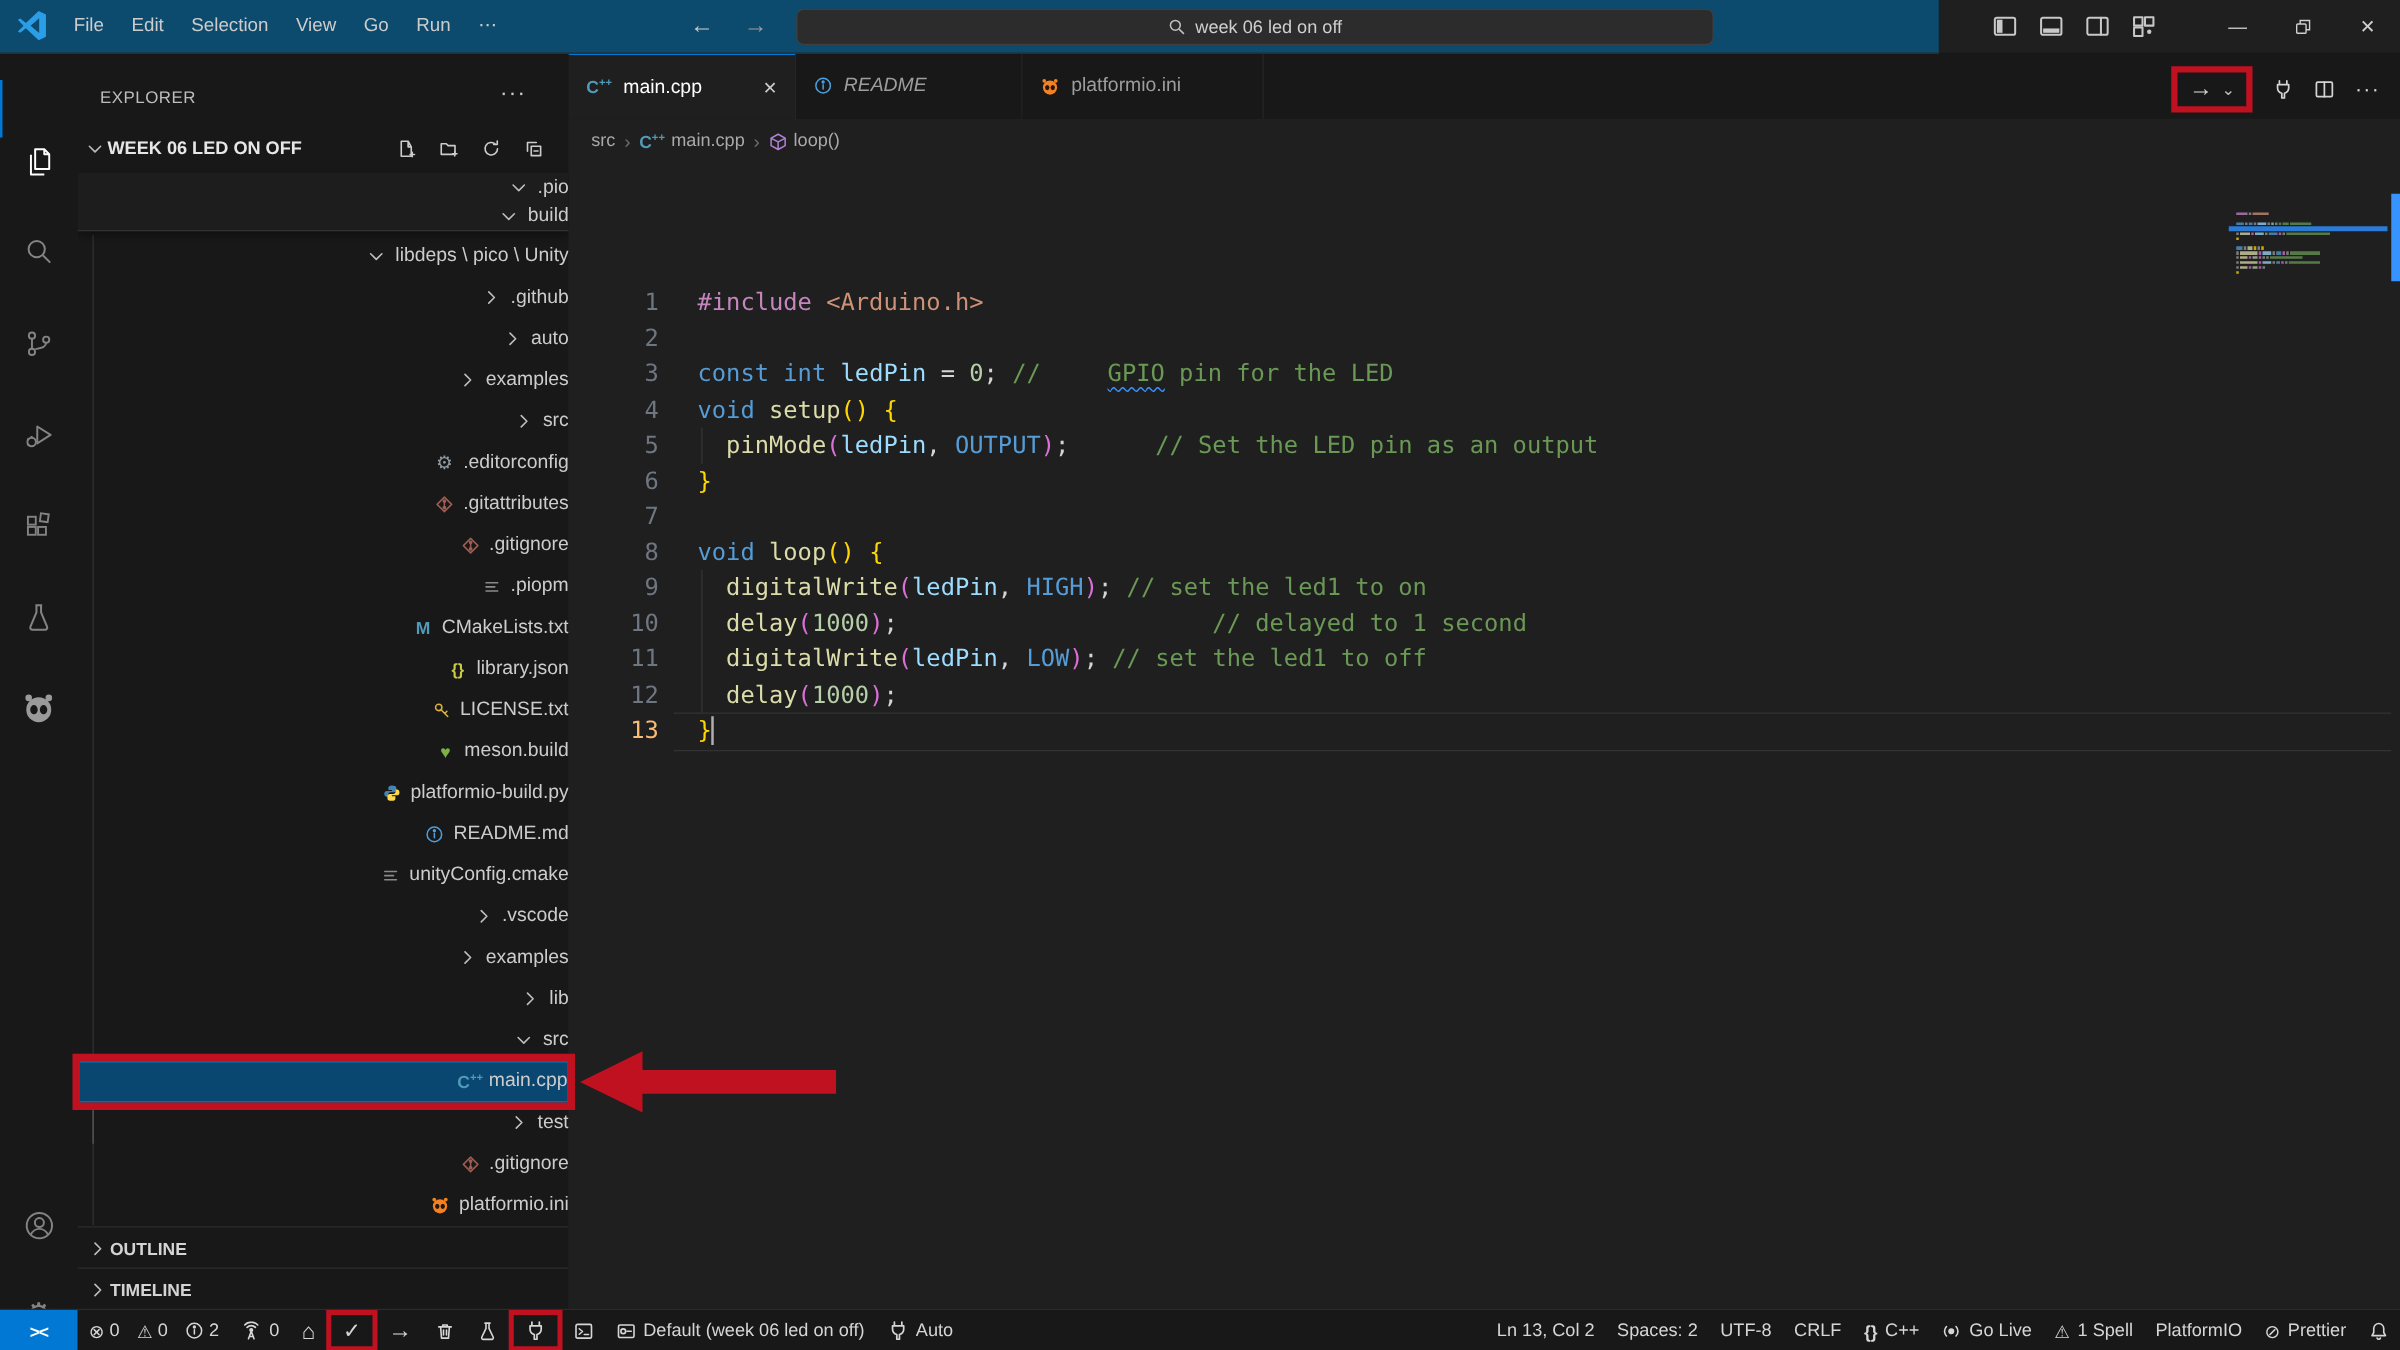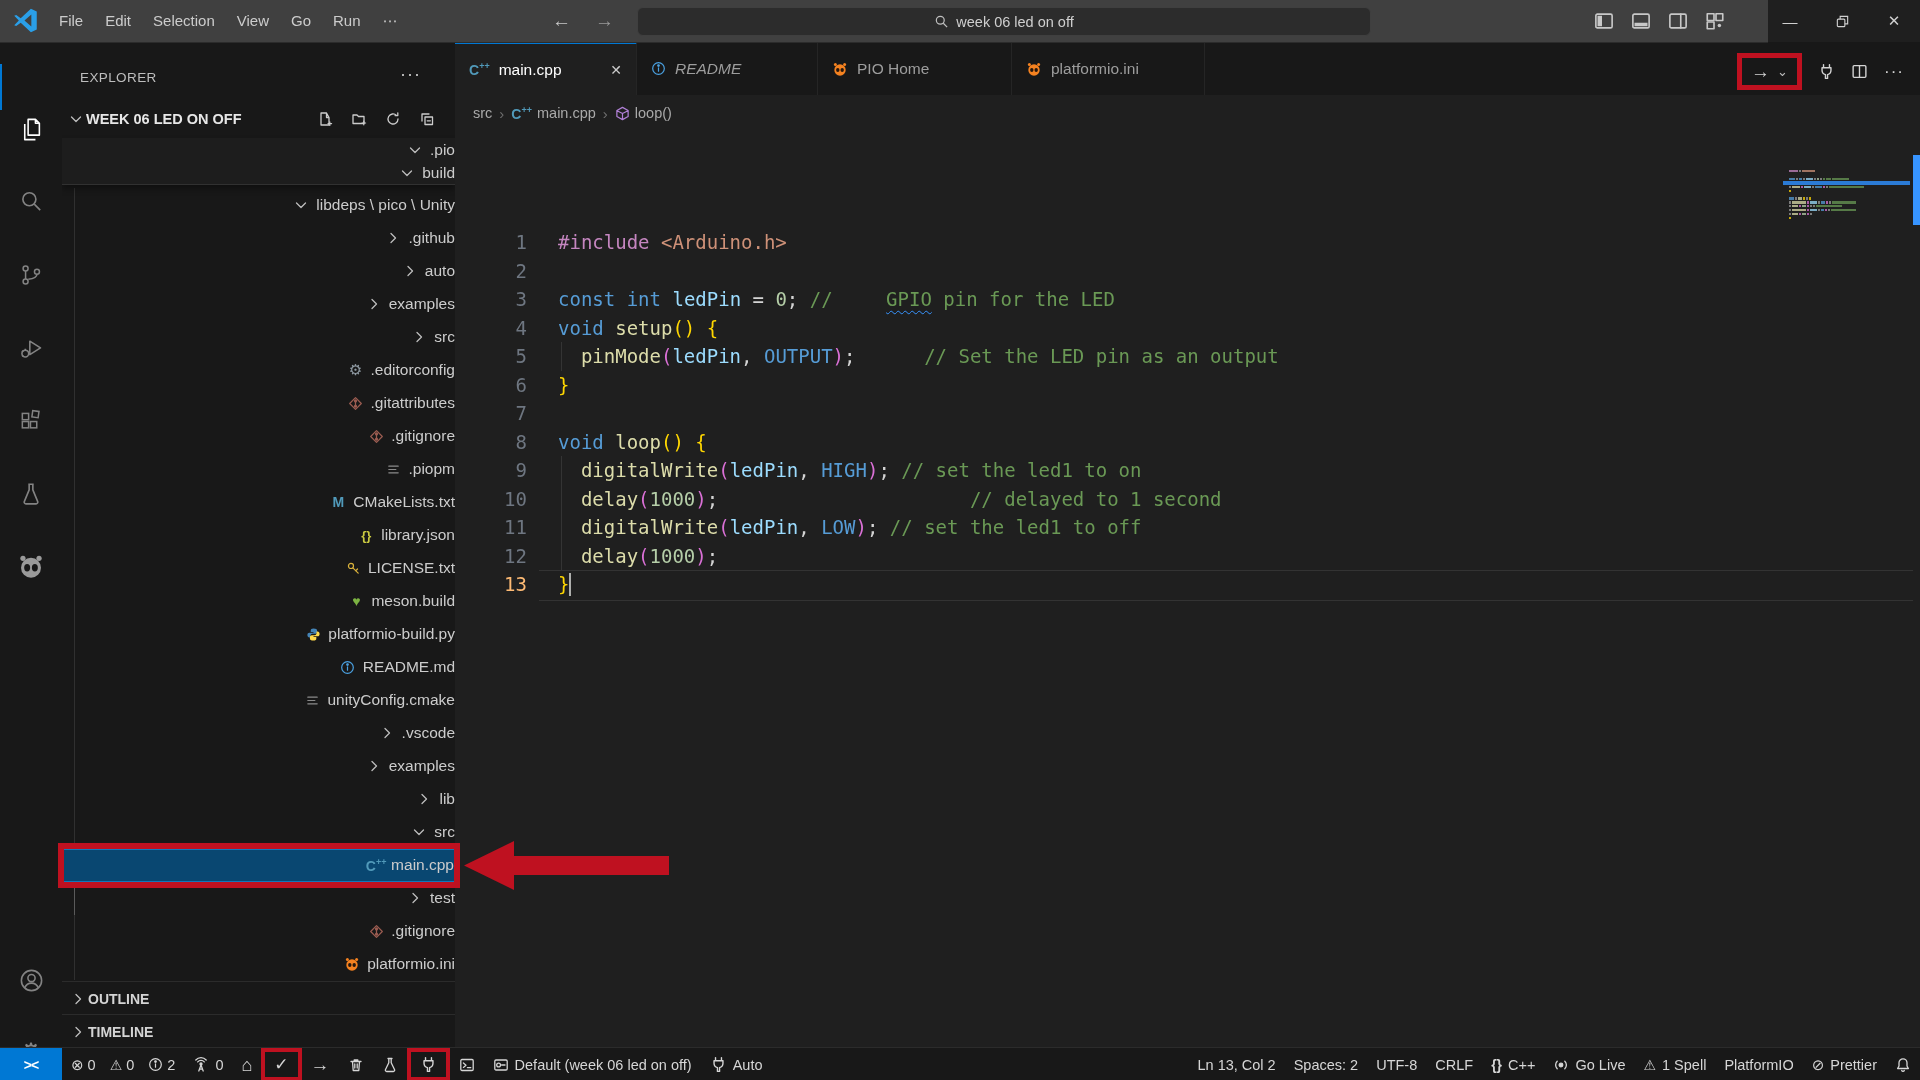--- a/index.html
+++ b/index.html
@@ -1,21 +1,21 @@
 <!DOCTYPE html>
 <html style="--ann: #bf1120;"><head>
 <meta charset="utf-8">
 <style>
   html,body{margin:0;padding:0;width:1920px;height:1080px;overflow:hidden;background:#1f1f1f;
     font-family:"Liberation Sans",sans-serif;color:#cccccc;}
   .ic{display:inline-flex;align-items:center;justify-content:center;vertical-align:middle;}
   .ic svg{display:block;}
 
   
-  #titlebar{position:absolute;left:0;top:0;width:1768px;height:42px;background:#404040;border-bottom:1px solid #2b2b2b;z-index:5;}
+  #titlebar{position:absolute;left:0;top:0;width:1551px;height:42px;background:#0c4a6e;border-bottom:1px solid #2b2b2b;z-index:5;}
   #menus{position:absolute;left:48px;top:0;height:42px;display:flex;align-items:center;}
   .menu-item{padding:0 11px;font-size:15px;color:#cccccc;line-height:42px;cursor:default;}
   #vscode-logo{position:absolute;left:13px;top:8px;}
   #nav-arrows{position:absolute;left:552px;top:0;height:42px;display:flex;align-items:center;gap:24px;font-size:19px;color:#c9c9c9;}
   #search-box{position:absolute;left:637px;top:7px;width:732px;height:27px;background:#2c2c2c;border:1px solid #3f3f3f;
     border-radius:6px;display:flex;align-items:center;justify-content:center;gap:7px;font-size:14.5px;color:#cfcfcf;}
   #layout-icons{position:absolute;left:1594px;top:0;height:42px;display:flex;align-items:center;gap:17px;color:#c8c8c8;}
   #window-controls{position:absolute;left:1764px;top:0;height:42px;display:flex;}
   .win-btn{width:52px;height:42px;display:flex;align-items:center;justify-content:center;color:#d0d0d0;font-size:15px;}
 
@@ -514,32 +514,20 @@
       <div class="tab  italic" style="width:181px">
       <span class="ic">
           <svg width="15" height="15" viewBox="0 0 16 16" fill="none" stroke="#4aa0e0" stroke-width="1.3" stroke-linecap="round" stroke-linejoin="round">
             <circle cx="8" cy="8" r="6.2"></circle>
             <path d="M8 7.2v3.6"></path>
             <circle cx="8" cy="4.9" r=".8" fill="#4aa0e0"></circle>
           </svg>
         </span>
         <span class="tab-label">README</span>
       </div>
-      <div class="tab  " style="width:194px">
-      <span class="ic">
-          <svg width="16" height="16" viewBox="0 0 16 16">
-            <circle cx="3.4" cy="3.6" r="1.5" fill="#f58220"></circle>
-            <circle cx="12.6" cy="3.6" r="1.5" fill="#f58220"></circle>
-            <circle cx="8" cy="9" r="5.7" fill="#f58220"></circle>
-            <ellipse cx="5.8" cy="9" rx="1.7" ry="2.1" fill="#24160d"></ellipse>
-            <ellipse cx="10.2" cy="9" rx="1.7" ry="2.1" fill="#24160d"></ellipse>
-          </svg>
-        </span>
-        <span class="tab-label">PIO Home</span>
-      </div>
       <div class="tab  " style="width:193px">
       <span class="ic">
           <svg width="16" height="16" viewBox="0 0 16 16">
             <circle cx="3.4" cy="3.6" r="1.5" fill="#f58220"></circle>
             <circle cx="12.6" cy="3.6" r="1.5" fill="#f58220"></circle>
             <circle cx="8" cy="9" r="5.7" fill="#f58220"></circle>
             <ellipse cx="5.8" cy="9" rx="1.7" ry="2.1" fill="#24160d"></ellipse>
             <ellipse cx="10.2" cy="9" rx="1.7" ry="2.1" fill="#24160d"></ellipse>
           </svg>
         </span>

